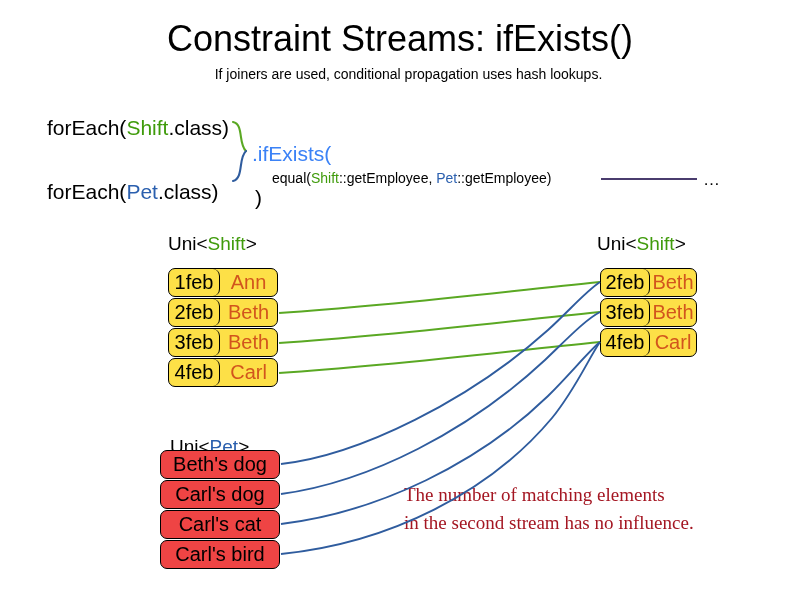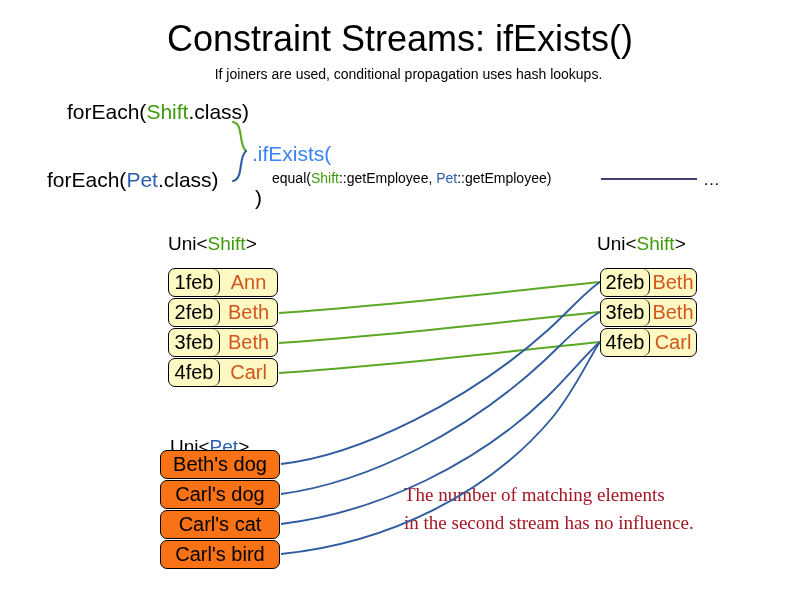--- a/index.html
+++ b/index.html
@@ -20,22 +20,22 @@
     font-size:36px;color:#000000;letter-spacing:0px;
     white-space:nowrap;
   }
   #subtitle{
     top:66px;left:0;width:729px;text-align:center;
     font-size:14px;color:#000000;white-space:nowrap;margin-left:44px;
   }
 
   
   .codeline{font-size:21px;color:#000000;white-space:nowrap;}
-  #fe-shift{left:47px;top:100px;margin-left:20px;}
-  #fe-pet{left:47px;top:168px;}
+  #fe-shift{left:47px;top:116px;}
+  #fe-pet{left:47px;top:180px;}
   #ifexists{left:252px;top:142px;font-size:21px;color:#3b82f6;white-space:nowrap;}
   #equalline{left:272px;top:170px;font-size:14px;color:#000;white-space:nowrap;}
   #closeparen{left:255px;top:186px;font-size:21px;color:#000;white-space:nowrap;}
   #ellipsis{left:703px;top:170px;font-size:17px;color:#000;white-space:nowrap;}
 
   .kw-shift{color:#3f9b0b;}
   .kw-pet{color:#2a5fae;}
 
   
   .unilabel{font-size:19px;color:#000;white-space:nowrap;text-align:right;}
@@ -46,22 +46,22 @@
   
   .factrow{
     position:absolute;
     box-sizing:border-box;
     border:1.6px solid #000000;
     border-radius:7px;
     display:flex;
     align-items:center;
     overflow:hidden;
   }
-  .factrow.green{background:#fef9c3;}
-  .factrow.blue{background:#f97316;}
+  .factrow.green{background:#fde047;}
+  .factrow.blue{background:#ef4444;}
 
   .cell{
     display:flex;align-items:center;justify-content:center;
     height:100%;
     font-size:20px;
     white-space:nowrap;
   }
   .cell.date{
     color:#000000;
     border-right:1.6px solid #000000;

